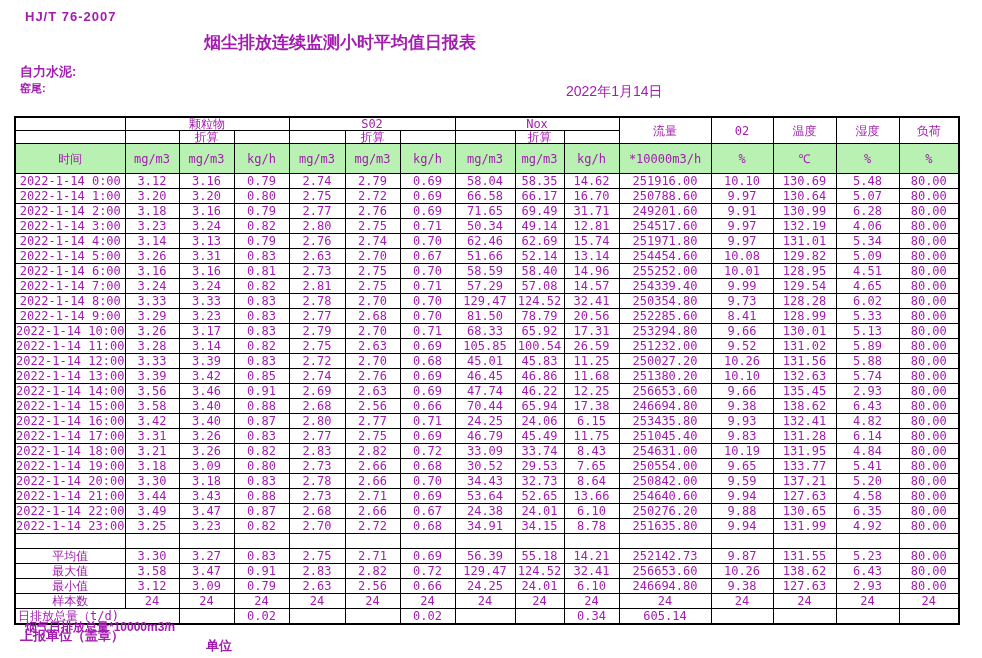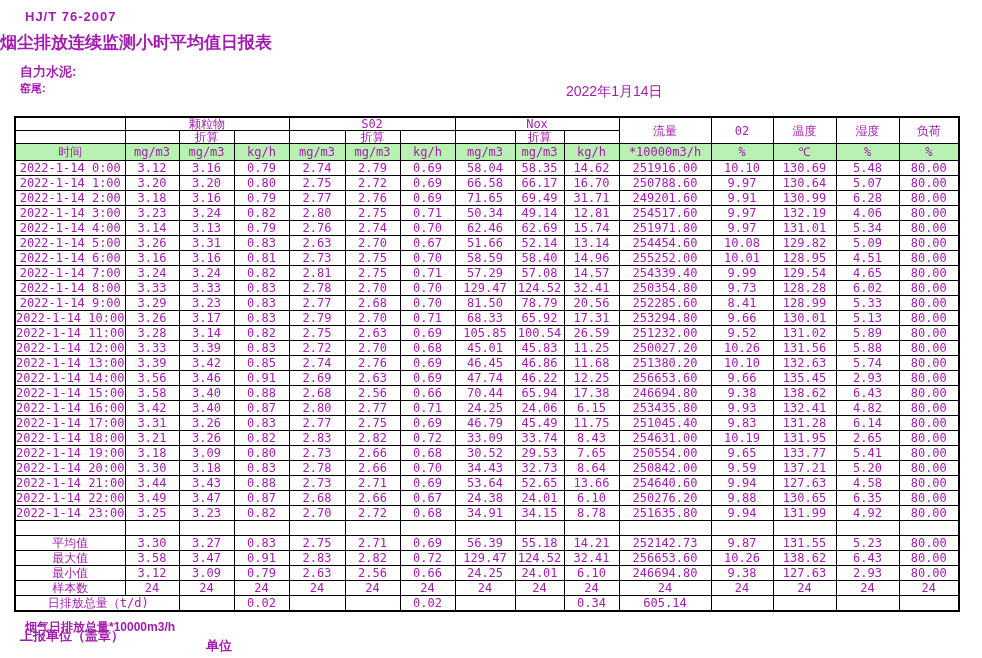--- a/index.html
+++ b/index.html
@@ -2,40 +2,40 @@
 <html><head>
 <meta charset="utf-8">
 <style>
   * { margin:0; padding:0; box-sizing:border-box; }
   html,body { background:#fff; }
   .page {
     position:relative; width:982px; height:658px; background:#ffffff;
     font-family:"Liberation Sans", sans-serif; color:#a21caf;
   }
   .doc-code { position:absolute; left:25px; top:9px; font-size:13px; font-weight:bold; letter-spacing:1px; }
-  .title    { position:absolute; left:0; top:31px; width:660px; font-size:17px; font-weight:bold; }
+  .title    { position:absolute; left:0; top:31px; width:660px; text-align:center; font-size:17px; font-weight:bold;padding-left:20px; }
   .company  { position:absolute; left:20px; top:63px; font-size:13px; font-weight:bold;text-align:center; }
   .kiln     { position:absolute; left:20px; top:81px; font-size:11px; font-weight:bold; }
   .date     { position:absolute; left:566px; top:83px; font-size:14px; }
 
   table.report {
     position:absolute; left:14px; top:116px;
     border-collapse:collapse; table-layout:fixed;
     border:2px solid #000;
   }
   table.report td {
     border:1px solid #000;
     font-size:12px; text-align:center; vertical-align:middle;
     padding:0; height:15px; line-height:14px;
     font-family:"DejaVu Sans Mono","Liberation Sans",sans-serif;
     overflow:hidden; white-space:nowrap;
   }
   table.report tr.h1 td, table.report tr.h2 td { height:13px; line-height:12px; }
-  table.report tr.units td { height:17px; line-height:16px; background:#b9f1b2; }
-  table.report td.left { text-align:center; padding-left:2px; }
+  table.report tr.units td { height:30px; line-height:16px; background:#b9f1b2; }
+  table.report td.left { text-align:left; padding-left:2px; }
 
   .flow-note   { position:absolute; left:25px; top:619px; font-size:12px; font-weight:bold; }
   .report-unit { position:absolute; left:20px; top:627px; font-size:13px; font-weight:bold; }
   .unit-label  { position:absolute; left:206px; top:637px; font-size:13px; font-weight:bold; }
 </style>
 </head>
 <body>
 
 <div class="page">
 
@@ -419,21 +419,21 @@
           <td>0.82</td>
           <td>2.83</td>
           <td>2.82</td>
           <td>0.72</td>
           <td>33.09</td>
           <td>33.74</td>
           <td>8.43</td>
           <td>254631.00</td>
           <td>10.19</td>
           <td>131.95</td>
-          <td>2.65</td>
+          <td>4.84</td>
           <td>80.00</td>
         </tr>
         <tr>
           <td>2022-1-14 19:00</td>
           <td>3.18</td>
           <td>3.09</td>
           <td>0.80</td>
           <td>2.73</td>
           <td>2.66</td>
           <td>0.68</td>

